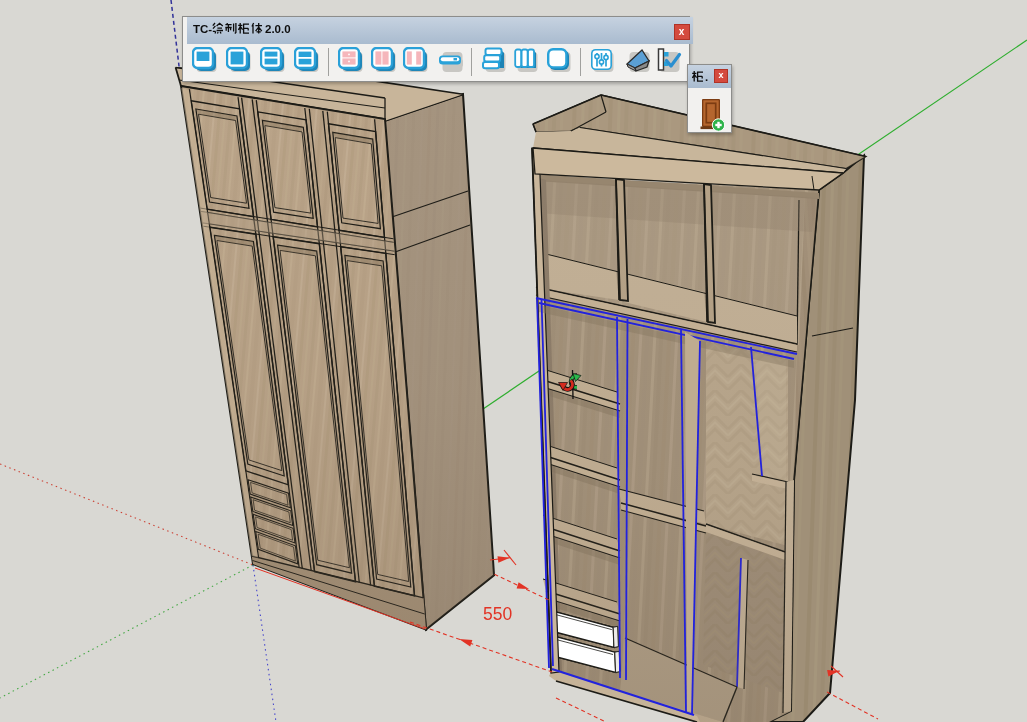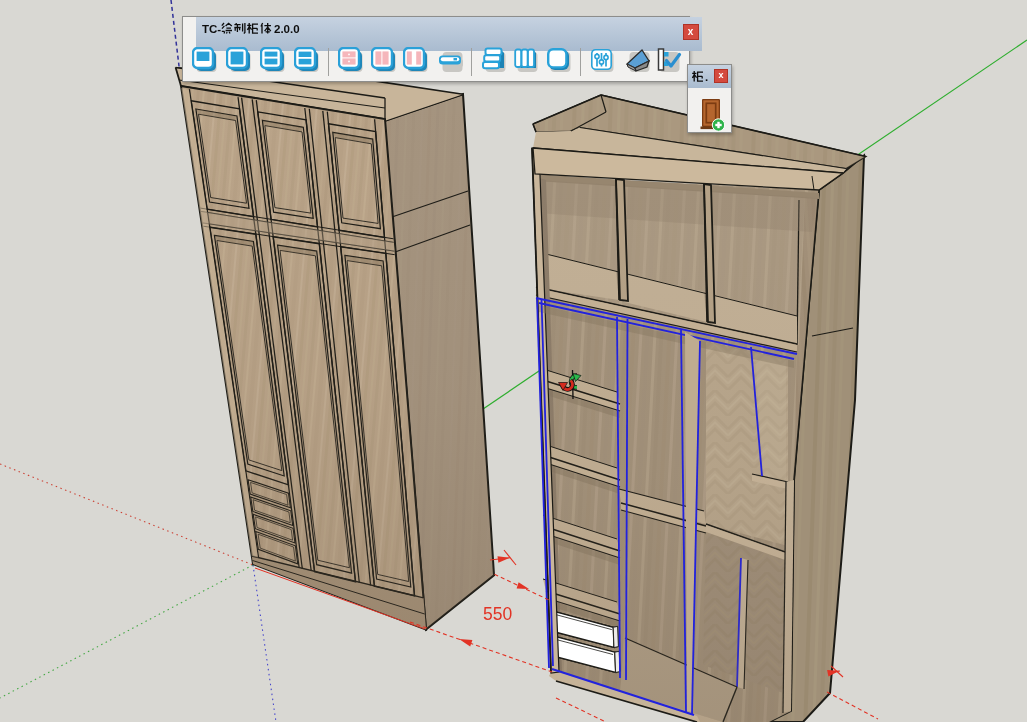--- a/index.html
+++ b/index.html
@@ -269,21 +269,21 @@
 <line x1="504.0" y1="550.0" x2="516.0" y2="565.0" stroke="#e23325" stroke-width="1.1"></line>
 <line x1="829.0" y1="673.0" x2="840.0" y2="671.0" stroke="#e23325" stroke-width="1.1"></line>
 <polygon points="839.5,670.8 828.4,676.5 827.1,670.1" fill="#e23325"></polygon>
 <line x1="831.0" y1="666.0" x2="843.0" y2="677.0" stroke="#e23325" stroke-width="1.1"></line>
 <line x1="827.0" y1="692.0" x2="878.0" y2="719.0" stroke="#e23325" stroke-width="1.1" stroke-dasharray="4 3"></line>
 <line x1="556.0" y1="698.0" x2="606.0" y2="722.0" stroke="#e23325" stroke-width="1.1" stroke-dasharray="4 3"></line>
 <text x="483" y="620" font-family="Liberation Sans, sans-serif" font-size="17.5" fill="#e23325">550</text>
 </svg>
 
 <div style="position:absolute;left:181.5px;top:16px;width:506px;height:63.5px;background:#f2f1ef;border:1px solid #8d8d8b;box-shadow:1px 2px 3px rgba(0,0,0,0.25)">
- <div style="position:absolute;left:13px;top:0;width:100%;height:34px;background:linear-gradient(#c6d2e0,#a9bbcf)">
+ <div style="position:absolute;left:4px;top:0;width:100%;height:27px;background:linear-gradient(#c6d2e0,#a9bbcf)">
   <svg style="position:absolute;left:6px;top:4px" width="120" height="15" viewBox="0 0 120 15">
    <text x="0" y="11.5" font-family="Liberation Sans, sans-serif" font-size="11.5" font-weight="bold" fill="#0d0d0d">TC-</text>
    <g transform="translate(19,1.5)" stroke="#0d0d0d" stroke-width="1.3" fill="none">
             <path d="M3,0.5 L0.8,3.2 M3.4,3.4 L1,6.2 M0.8,8.8 L3.6,8.8 M3.6,8.8 L3.2,11"></path>
             <path d="M4.6,3.6 L7.6,0.8 L10.8,3.6 M5.4,5.6 L10,5.6 M4.6,8 L11,8 M6.2,9.6 L5.4,11 M8.2,9.4 L9,11"></path>
           </g>
           <g transform="translate(32,1.5)" stroke="#0d0d0d" stroke-width="1.3" fill="none">
             <path d="M0.4,2.2 L6.6,2.2 M2.2,0.4 L2.2,2.2 M0.3,5 L6.7,5 M3.4,2.2 L3.4,9.6 M1.2,5 L1.2,8.2 M5.6,5 L5.6,7.8"></path>
             <path d="M8.6,1 L8.6,9 M10.9,0.4 L10.9,10 L9.8,11"></path>
           </g>

